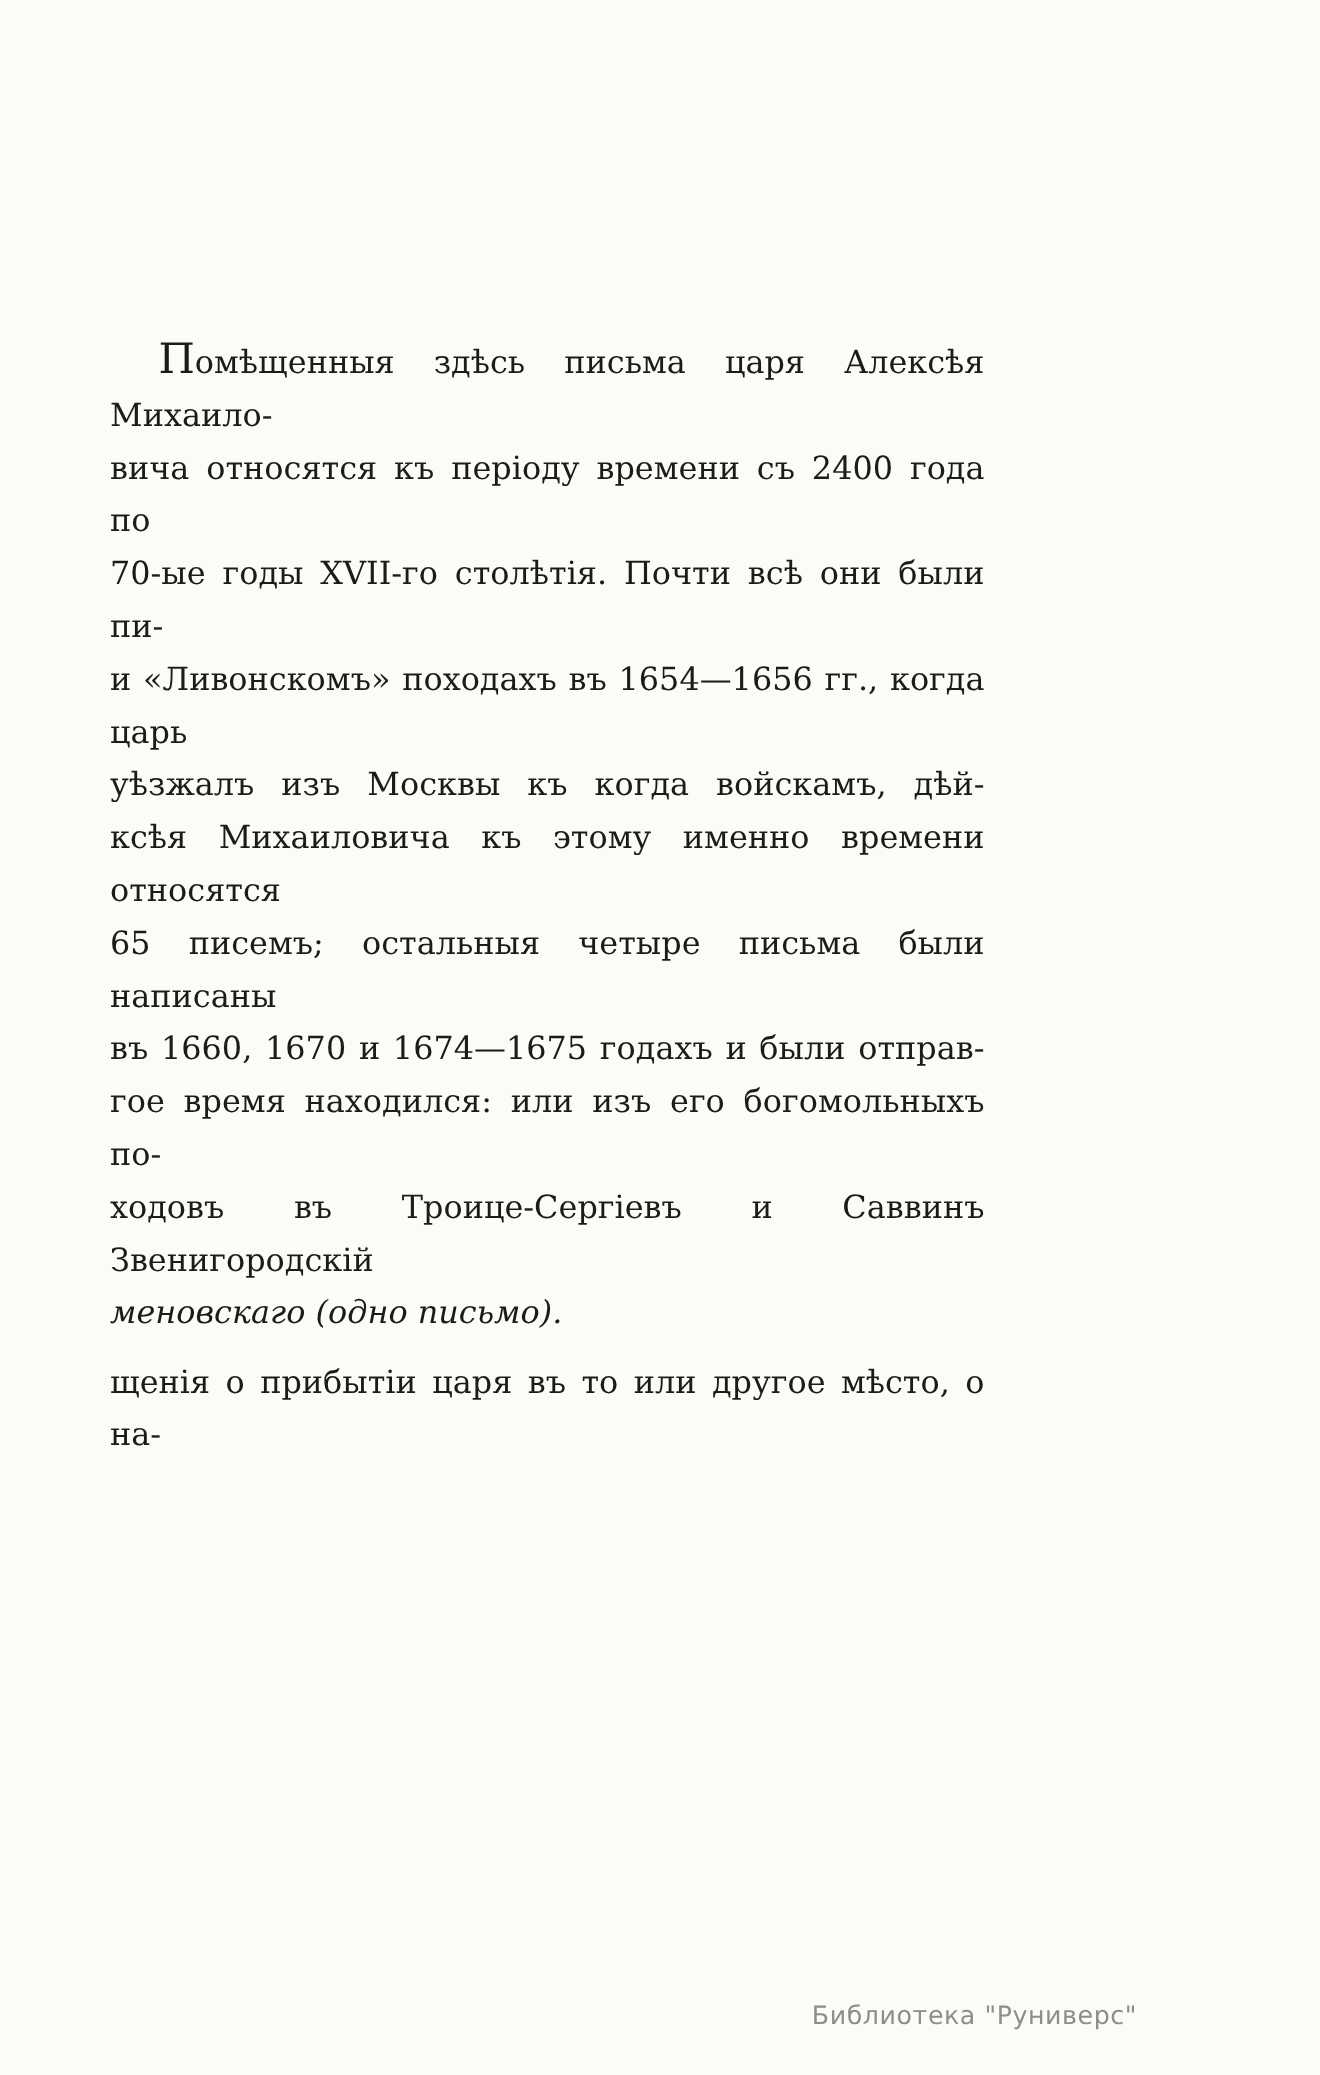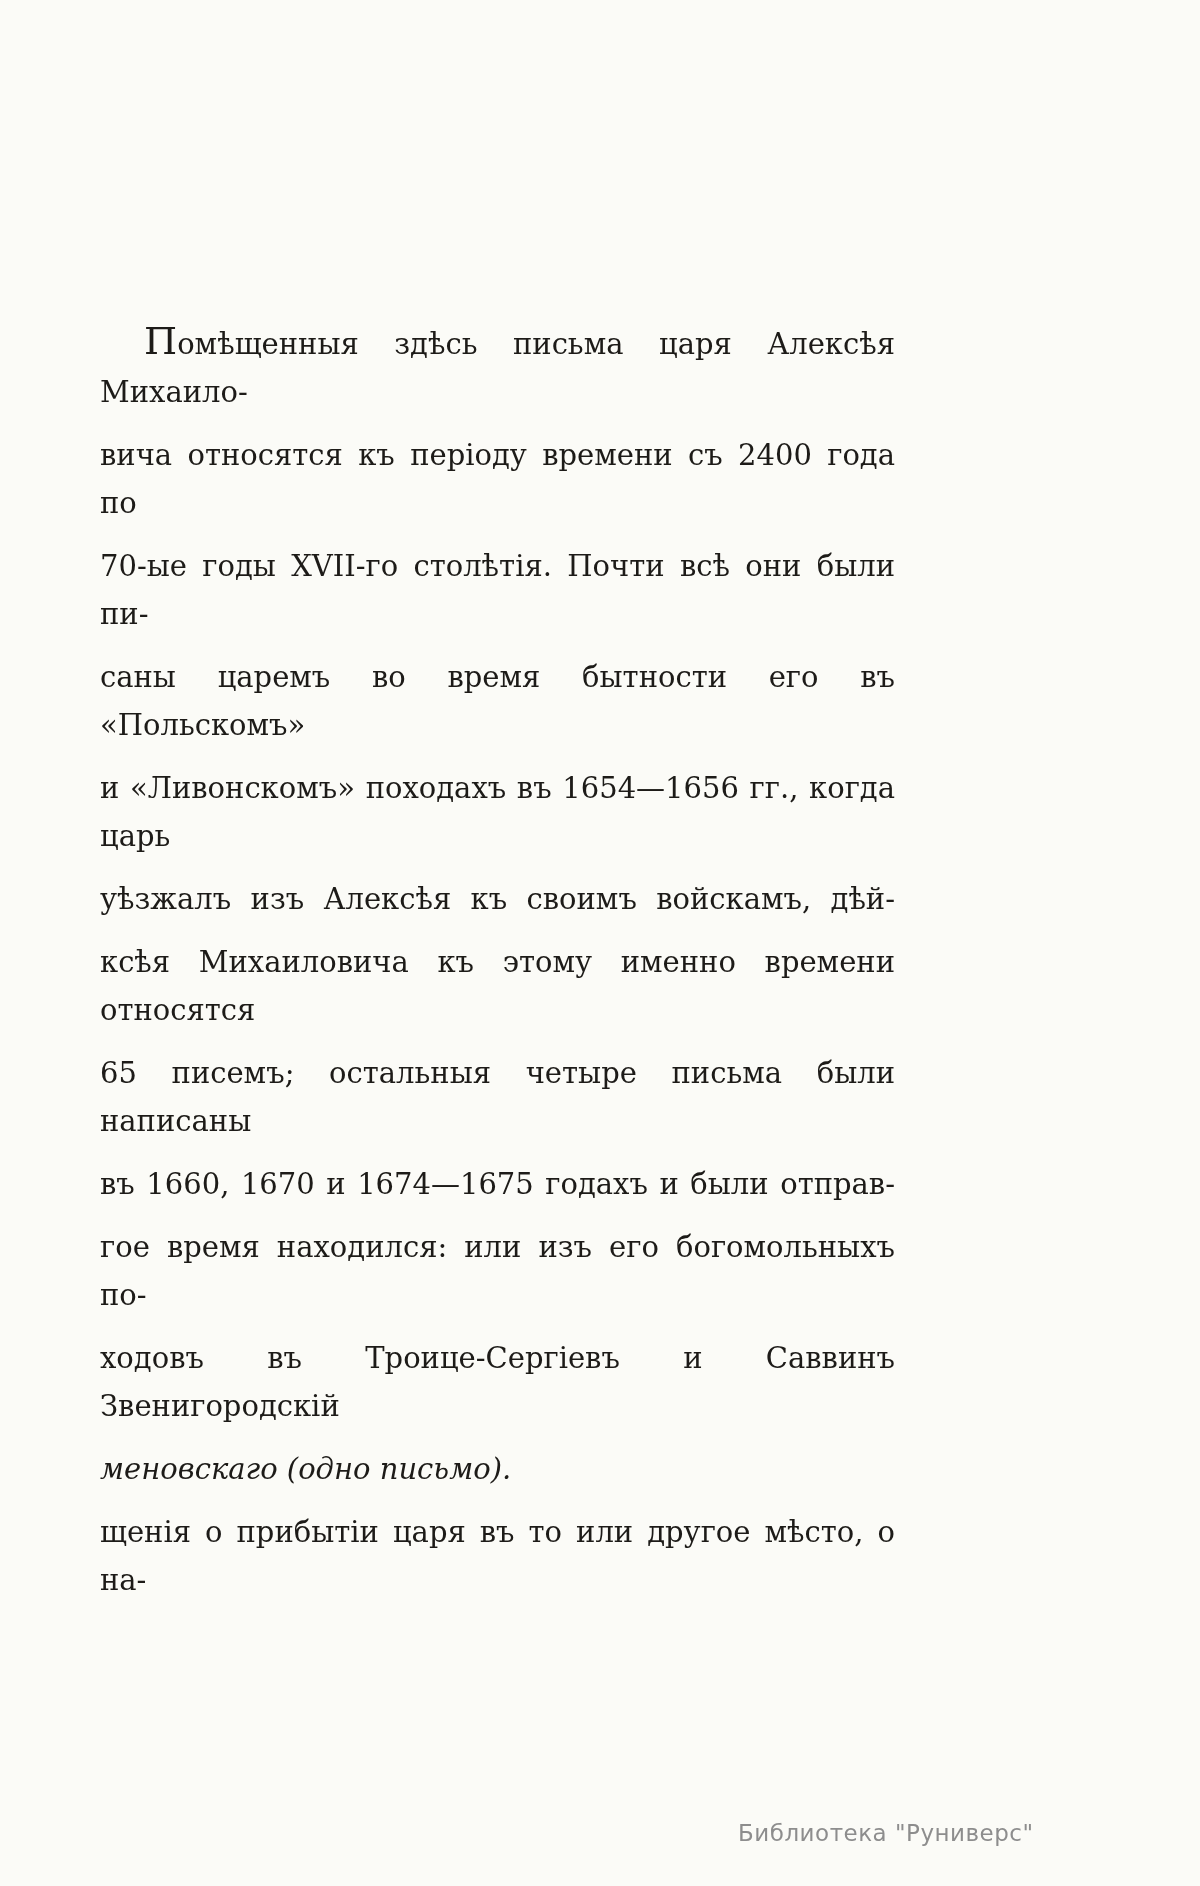--- a/index.html
+++ b/index.html
@@ -25,21 +25,20 @@
     width: 795px;
     color: #1d1b18;
     font-size: 29px;
     line-height: 48px;
   }
   .para { display: block; }
   .para + .para { margin-top: 15px; }
   .line {
     text-align: justify;
     text-align-last: justify;
-    margin-top: 15px;
   }
   .line.firstline { text-indent: 44px; }
   .line.lastline { text-align-last: left; font-style: italic; }
   .initial {
     font-size: 38px;
     line-height: 1;
   }
   .scan-footer {
     position: absolute;
     top: 1820px;
@@ -52,23 +51,22 @@
 </style>
 </head>
 <body>
 
 <div class="page">
   <div class="text-block">
       <div class="para">
         <div class="line firstline"><span class="initial">П</span>омѣщенныя здѣсь письма царя Алексѣя Михаило-</div>
         <div class="line">вича относятся къ періоду времени съ 2400 года по</div>
         <div class="line">70-ые годы XVII-го столѣтія. Почти всѣ они были пи-</div>
-        <div class="line">саны царемъ во время бытности его въ «Польскомъ»</div>
         <div class="line">и «Ливонскомъ» походахъ въ 1654—1656 гг., когда царь</div>
-        <div class="line">уѣзжалъ изъ Алексѣя къ своимъ войскамъ, дѣй-</div>
+        <div class="line">уѣзжалъ изъ Москвы къ когда войскамъ, дѣй-</div>
         <div class="line">ксѣя Михаиловича къ этому именно времени относятся</div>
         <div class="line">65 писемъ; остальныя четыре письма были написаны</div>
         <div class="line">въ 1660, 1670 и 1674—1675 годахъ и были отправ-</div>
         <div class="line">гое время находился: или изъ его богомольныхъ по-</div>
         <div class="line">ходовъ въ Троице-Сергіевъ и Саввинъ Звенигородскій</div>
         <div class="line lastline">меновскаго (одно письмо).</div>
       </div>
       <div class="para">
         <div class="line">щенія о прибытіи царя въ то или другое мѣсто, о на-</div>
       </div>

